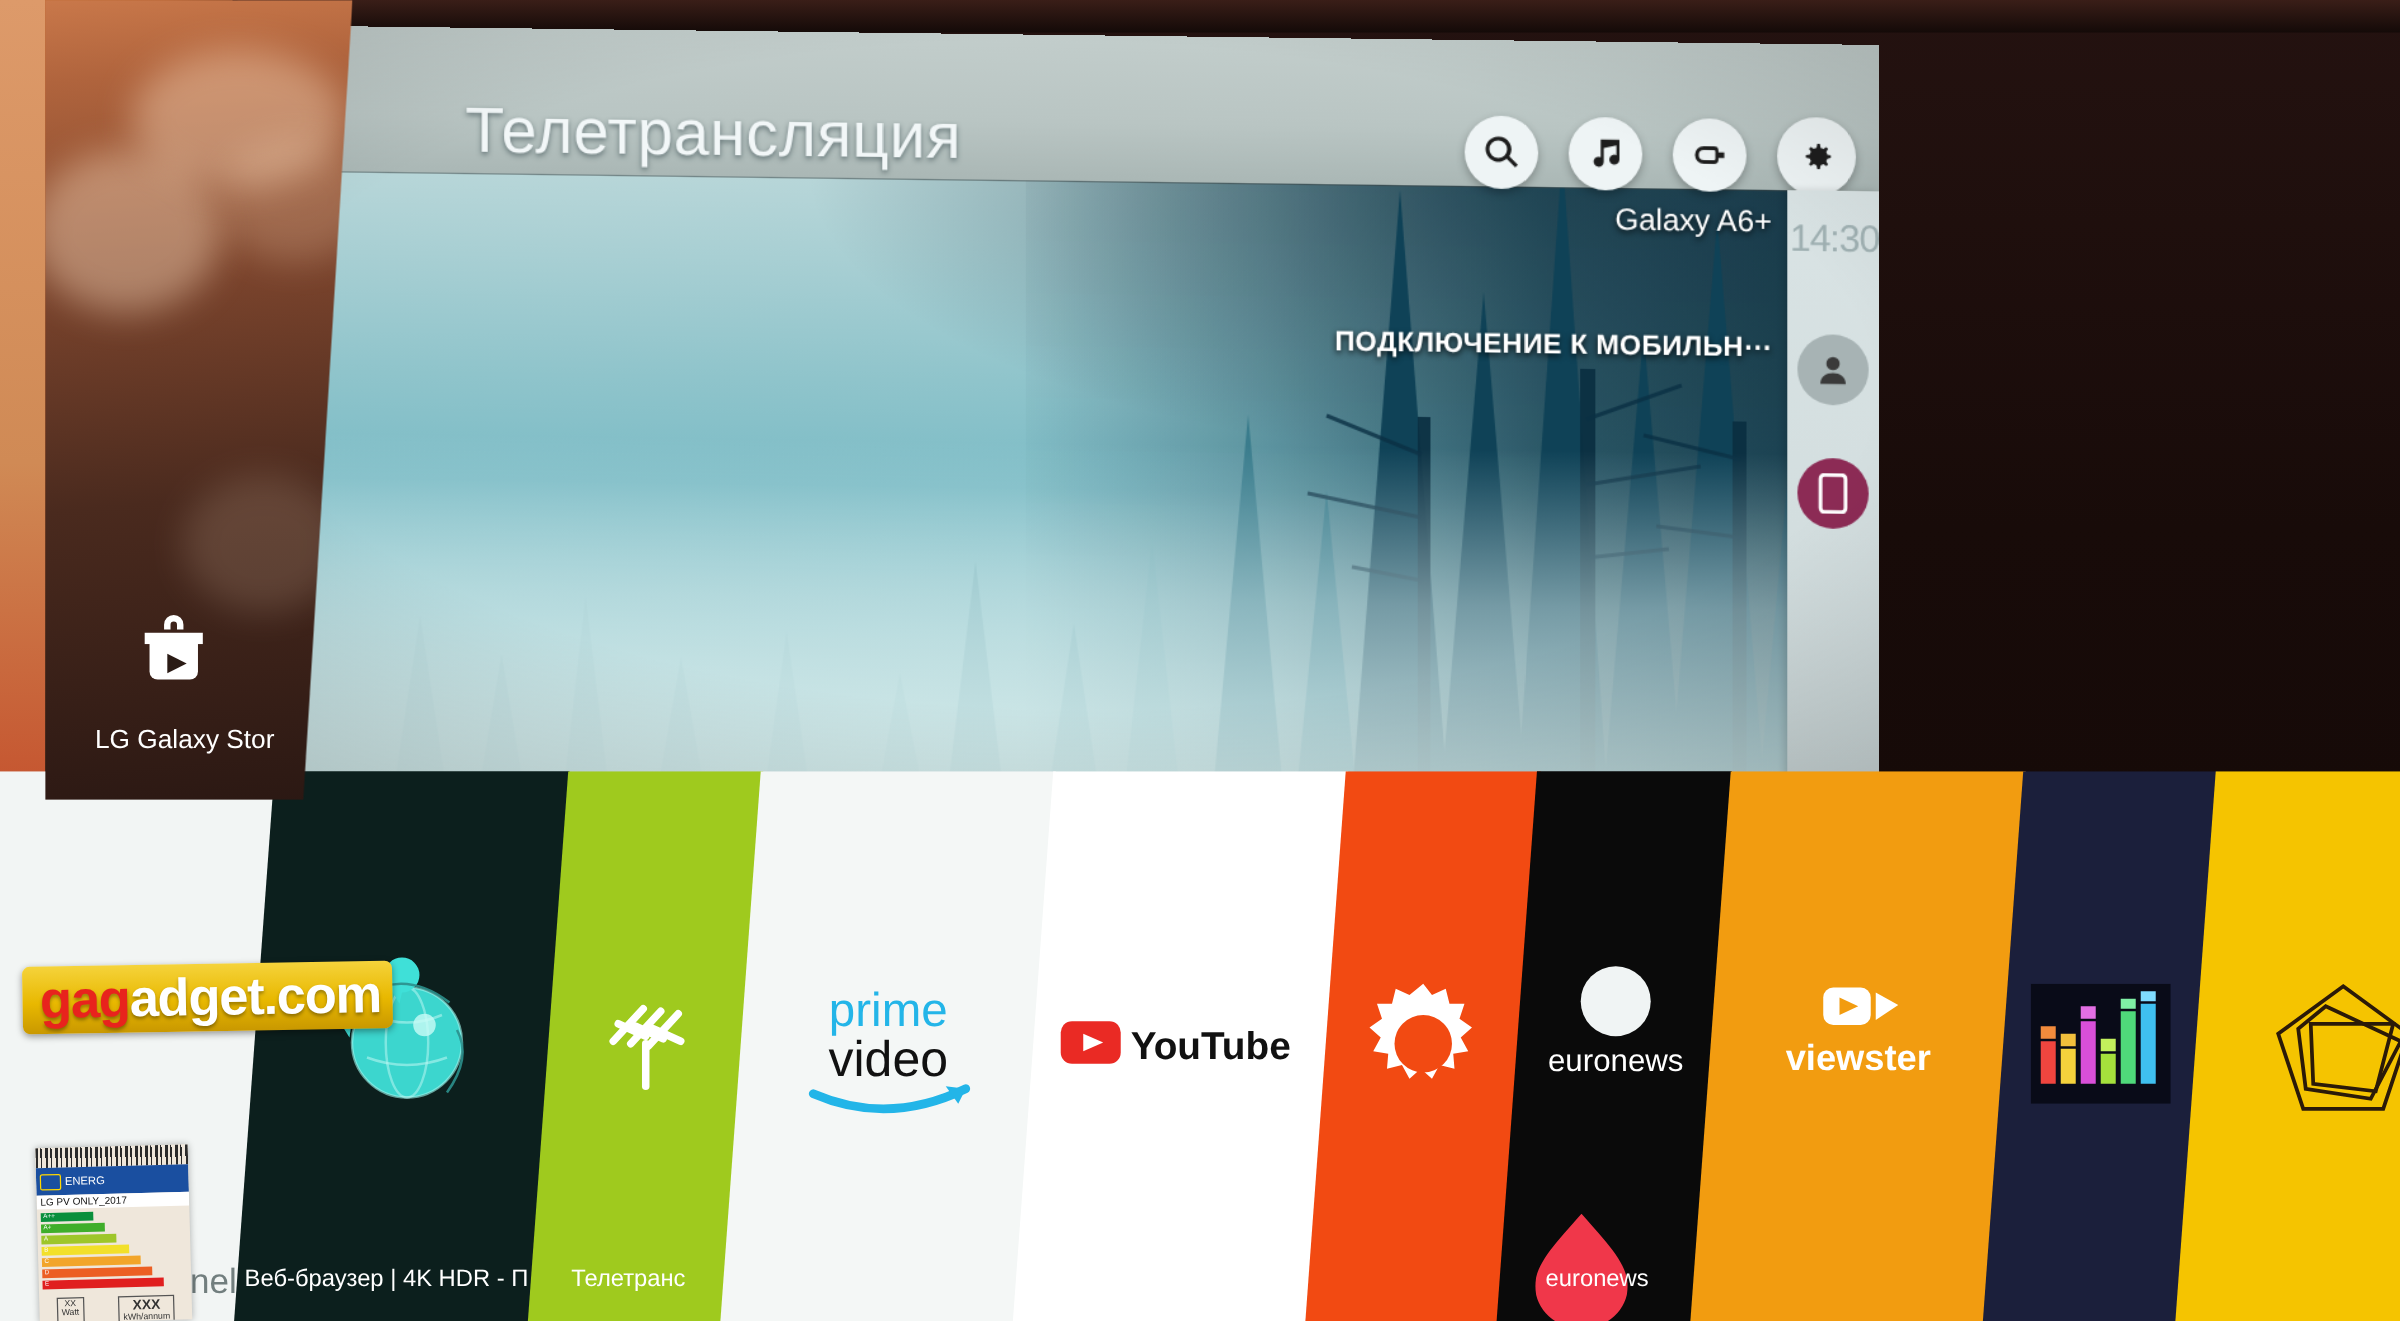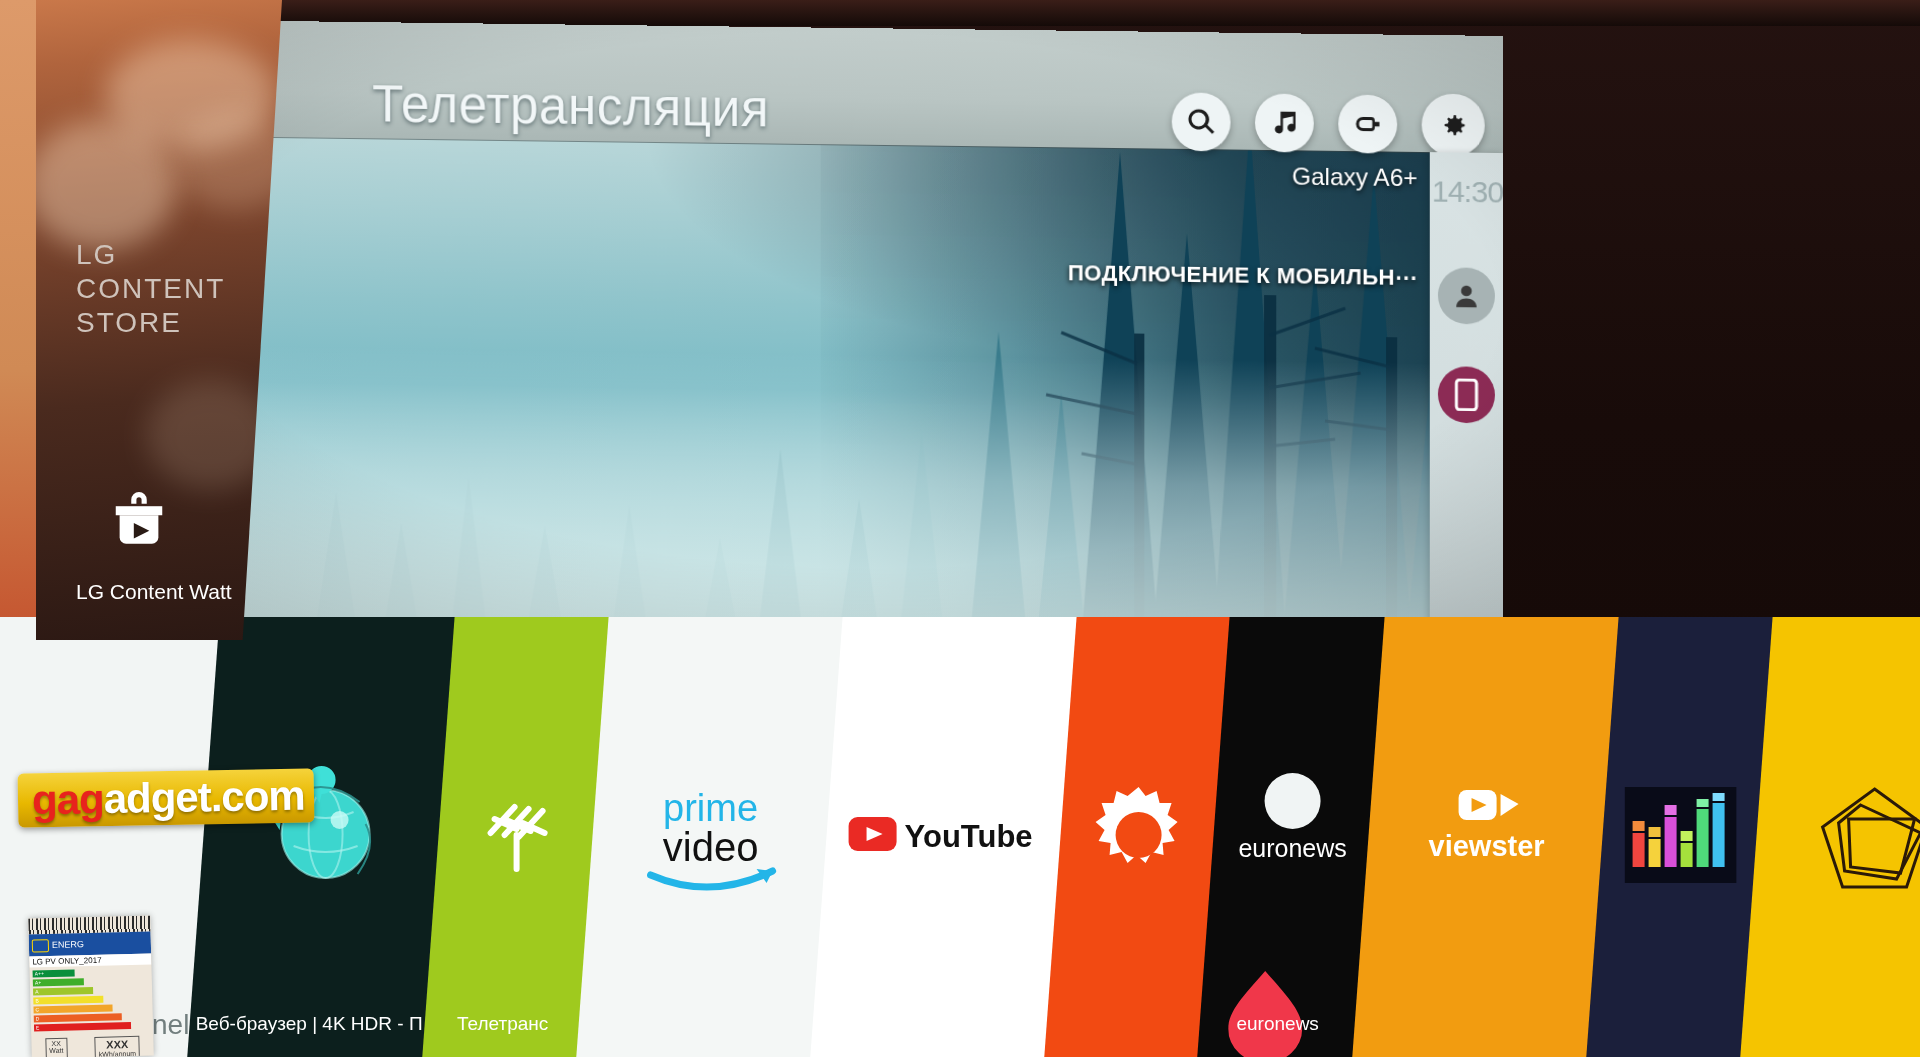--- a/index.html
+++ b/index.html
@@ -255,36 +255,31 @@
 
     <div class="hidden-ov"></div>
   </div>
 
   <div class="left-tile">
     <div class="blob" style="left:-10px;top:120px;width:150px;height:130px;"></div>
     <div class="blob" style="left:70px;top:40px;width:170px;height:110px;"></div>
     <div class="blob" style="left:140px;top:110px;width:120px;height:100px;opacity:.5;"></div>
     <div class="blob" style="left:110px;top:380px;width:130px;height:110px;opacity:.38;"></div>
 
-    <div class="tile-title">
-      <div>LG</div>
-      <div>CONTENT</div>
-      <div>STORE</div>
-    </div>
 
     <div class="tile-icon">
       <svg width="62" height="62" viewBox="0 0 48 48">
         <path d="M18 6a6 6 0 0112 0v3h-4V6a2 2 0 10-4 0v3h-4V6z" fill="#fff"></path>
         <rect x="6" y="11" width="36" height="7" fill="#fff"></rect>
         <path d="M9 18h30v17a5 5 0 01-5 5H14a5 5 0 01-5-5V18z" fill="#fff"></path>
         <polygon points="20,24 32,30 20,36" fill="#2a1b15"></polygon>
       </svg>
     </div>
 
-    <div class="tile-cap">LG Content Watt</div>
+    <div class="tile-cap">LG Galaxy Stor</div>
   </div>
 
   <div id="launcher">
     <div class="cards">
 
       <div class="card white" style="width:246px;">
         <span class="cap"></span>
       </div>
 
       <div class="card browser wide tall">

